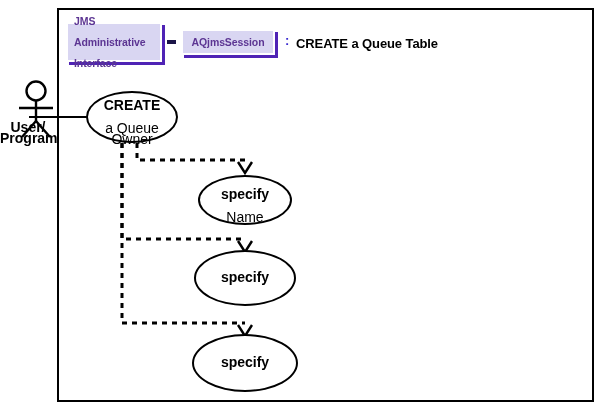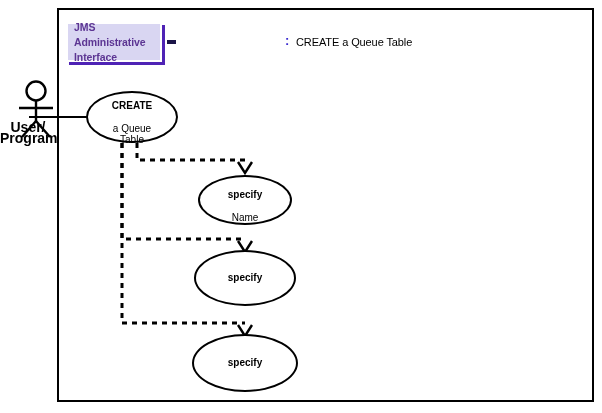--- a/index.html
+++ b/index.html
@@ -37,21 +37,21 @@
     border: 2px solid #ffffff;
     box-shadow: 3px 3px 0 0 #4f23b5;
     display: flex;
     align-items: center;
     padding-left: 6px;
   }
   .hdr-box .hdr-text {
     color: #5c3593;
     font-size: 10.5px;
     font-weight: bold;
-    line-height: 15px;
+    line-height: 21px;
     letter-spacing: -0.1px;
     white-space: pre-line;
   }
   #box-jms {
     left: 66px;
     top: 22px;
     width: 96px;
     height: 40px;
   }
   #box-aq {
@@ -77,22 +77,22 @@
     color: #3a2ad0;
     font-size: 13px;
     font-weight: bold;
     line-height: 14px;
   }
   #hdr-caption {
     position: absolute;
     left: 296px;
     top: 36px;
     color: #000000;
-    font-size: 11px;
-    font-weight: normal;
+    font-size: 13px;
+    font-weight: bold;
     letter-spacing: -0.1px;
     white-space: nowrap;
   }
   
   #actor {
     position: absolute;
     left: 8px;
     top: 80px;
     width: 56px;
     height: 70px;
@@ -115,21 +115,21 @@
     box-sizing: border-box;
     border: 2px solid #000000;
     border-radius: 50%;
     background: #ffffff;
     display: flex;
     align-items: center;
     justify-content: center;
     text-align: center;
   }
   .uc .uc-text {
-    font-size: 10px;
+    font-size: 14px;
     color: #000000;
     line-height: 11.5px;
     white-space: pre-line;
   }
   .uc .uc-head {
     display: block;
     font-weight: bold;
   }
   #uc-create {
     left: 86px;
@@ -174,20 +174,23 @@
   <div id="frame"></div>
 
   <div class="hdr-box" id="box-jms">
     <span class="hdr-text">JMS
 Administrative
 Interface</span>
   </div>
 
   <div id="hdr-dash"></div>
 
+  <div class="hdr-box" id="box-aq">
+    <span class="hdr-text">AQjmsSession</span>
+  </div>
 
   <div id="hdr-colon">:</div>
 
   <div id="hdr-caption">CREATE a Queue Table</div>
 
   <svg id="actor" viewBox="0 0 56 70">
     <circle cx="28" cy="11" r="9.5" fill="#ffffff" stroke="#000000" stroke-width="2.4"></circle>
     <line x1="28" y1="21" x2="28" y2="43" stroke="#000000" stroke-width="2.4"></line>
     <line x1="11" y1="28" x2="45" y2="28" stroke="#000000" stroke-width="2.4"></line>
     <line x1="28" y1="41" x2="14" y2="57" stroke="#000000" stroke-width="2.4"></line>
@@ -207,21 +210,21 @@
     <polyline points="238,241 245,252 252,241" fill="none" stroke="#000000" stroke-width="2.4"></polyline>
 
     <polyline points="122,143 122,323 245,323" fill="none" stroke="#000000" stroke-width="3" stroke-dasharray="5,5" stroke-linecap="butt"></polyline>
     <polyline points="238,325 245,336 252,325" fill="none" stroke="#000000" stroke-width="2.4"></polyline>
   </svg>
 
   <div class="uc" id="uc-create">
     <div class="uc-text">
       <span class="uc-head">CREATE</span>
       <span>a Queue
-Table</span>
+Owner</span>
     </div>
   </div>
 
   <div class="uc" id="uc-owner">
     <div class="uc-text">
       <span class="uc-head">specify</span>
       <span>Name</span>
     </div>
   </div>
 

